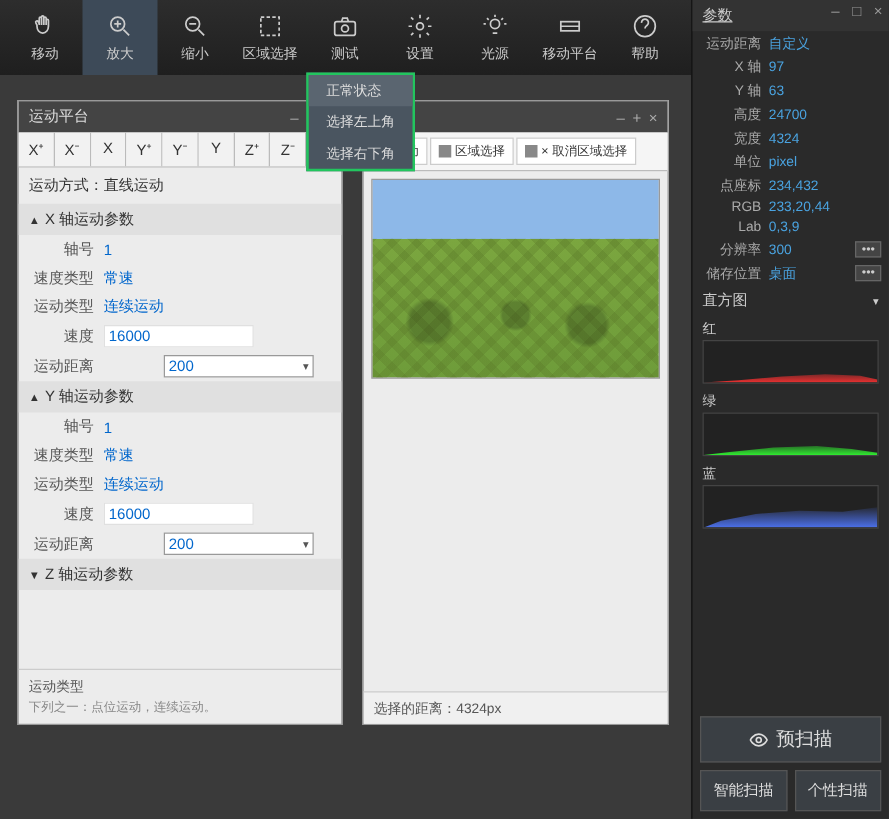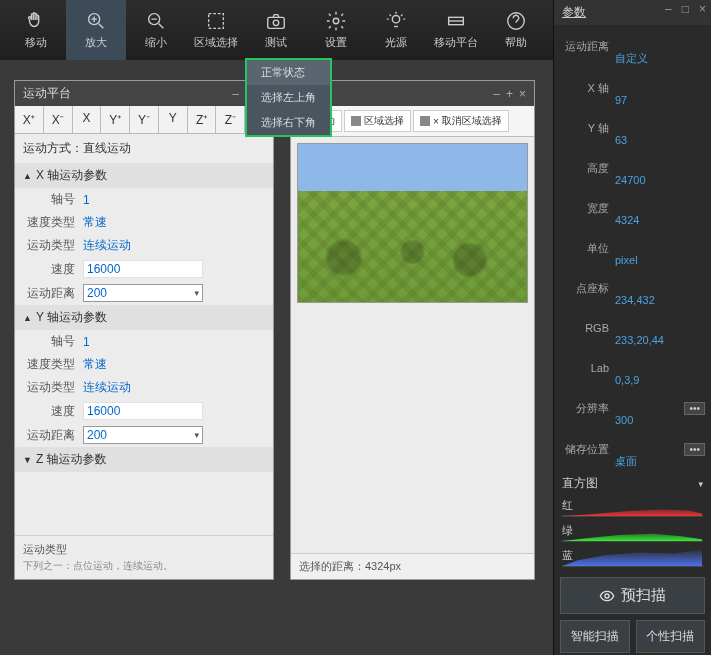--- a/index.html
+++ b/index.html
@@ -33,21 +33,21 @@
 .axis-btn:last-child { border-right: none; }
 
 .motion-mode { padding: 6px 8px; font-size: 12px; }
 .section-hdr { background: #e0e0e0; padding: 4px 8px; font-size: 12px; display: flex; align-items: center; gap: 4px; cursor: pointer; }
 .section-hdr .tri { font-size: 9px; }
 
 .form-row { display: flex; align-items: center; padding: 3px 8px; }
 .form-row .lbl { width: 60px; text-align: right; padding-right: 8px; font-size: 12px; color: #555; }
 .form-row .val { color: #0066cc; font-size: 12px; }
 .form-row input.val-input { width: 120px; border: 1px solid #e0e0e0; padding: 1px 3px; font-size: 12px; color: #0066cc; background: #fff; }
-.form-row .dd { width: 120px; border: 1px solid #999; padding: 1px 3px; font-size: 12px; color: #0066cc; background: #fff; display: flex; justify-content: space-between; align-items: center; }
+.form-row .dd { width: 120px; border: 1px solid #999; padding: 1px 3px; font-size: 12px; color: #0066cc; background: #fff; display: flex; justify-content: space-between; align-items: center; margin-left: 48px; }
 .form-row .dd::after { content: "▾"; color: #555; font-size: 9px; }
 
 .panel-footer { margin-top: auto; padding: 6px 8px; border-top: 1px solid #ccc; font-size: 11px; color: #555; }
 .panel-footer .sub { color: #888; font-size: 10px; margin-top: 2px; }
 
 
 .preview-tools { display: flex; gap: 2px; padding: 4px; background: #f5f5f5; border-bottom: 1px solid #bbb; }
 .pv-btn { border: 1px solid #ccc; background: #fff; padding: 3px 6px; font-size: 10px; cursor: pointer; display: flex; align-items: center; gap: 3px; }
 .pv-btn::before { content:""; width:10px; height:10px; background:#888; display:inline-block; }
 .preview-img { margin: 6px; height: 160px; background: linear-gradient(#8db8e8 0%, #8db8e8 30%, #7ba63f 30%, #6e9c3a 100%); border: 1px solid #999; position: relative; }
@@ -58,21 +58,21 @@
   repeating-linear-gradient(45deg, rgba(90,120,40,.3) 0 6px, transparent 6px 14px),
   repeating-linear-gradient(-45deg, rgba(90,120,40,.3) 0 6px, transparent 6px 14px);
 }
 .preview-footer { margin-top: auto; padding: 5px 8px; font-size: 11px; color: #555; border-top: 1px solid #ccc; background:#f0f0f0; }
 
 
 .sidebar { position: absolute; right: 0; top: 0; width: 158px; bottom: 0; background: #2a2a2a; border-left: 1px solid #111; display: flex; flex-direction: column; }
 .side-section-title { background: #333; padding: 4px 8px; font-size: 12px; color: #ccc; text-decoration: underline; }
 .side-row { display: flex; padding: 2px 6px; font-size: 11px; align-items: center; }
 .side-row .k { width: 55px; text-align: right; color: #aaa; padding-right: 6px; }
-.side-row .v { color: #4aa3e0; margin-top: 24px; }
+.side-row .v { color: #4aa3e0; }
 .side-row .extra { margin-left: auto; background:#444; border:1px solid #666; padding:0 4px; font-size:10px; color:#ccc; cursor:pointer; }
 
 .hist-row { display: flex; justify-content: space-between; align-items: center; padding: 4px 8px; font-size: 12px; color: #ccc; }
 .hist-row .tri { font-size: 9px; }
 .hist-label { padding: 2px 8px; font-size: 11px; color: #ccc; }
 .hist-canvas { height: 35px; margin: 0 8px 4px; background: #222; position: relative; border: 1px solid #444; }
 .hist-canvas.red::after { content:""; position:absolute; left:0; right:0; bottom:0; height:12px; background: linear-gradient(to top, rgba(255,50,50,.9), transparent); clip-path: polygon(0 100%, 20% 85%, 45% 60%, 70% 45%, 90% 55%, 100% 80%, 100% 100%); }
 .hist-canvas.green::after { content:""; position:absolute; left:0; right:0; bottom:0; height:12px; background: linear-gradient(to top, rgba(50,255,50,.9), transparent); clip-path: polygon(0 100%, 15% 80%, 40% 50%, 65% 40%, 85% 60%, 100% 85%, 100% 100%); }
 .hist-canvas.blue::after { content:""; position:absolute; left:0; right:0; bottom:0; height:18px; background: linear-gradient(to top, rgba(80,120,255,.9), transparent); clip-path: polygon(0 100%, 10% 70%, 30% 40%, 55% 25%, 80% 30%, 100% 10%, 100% 100%); }
 

